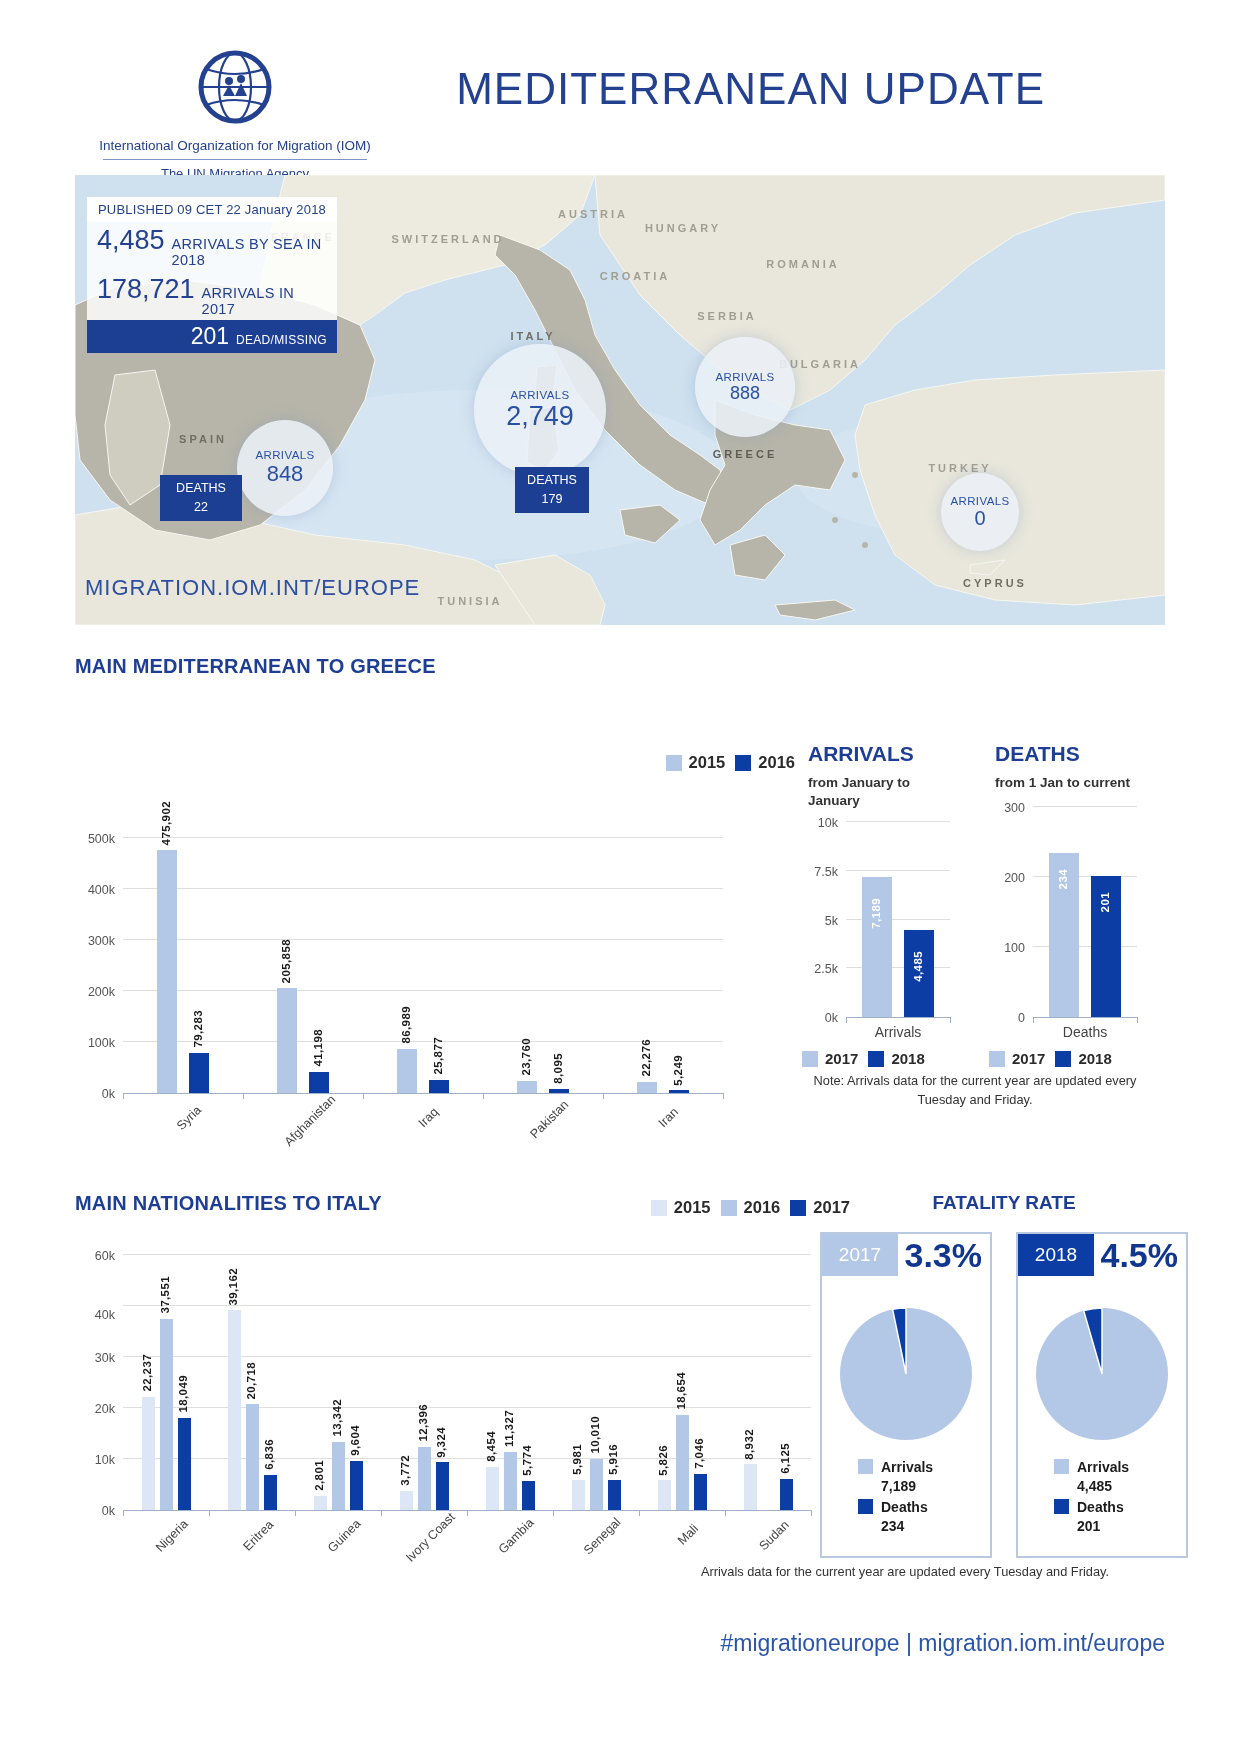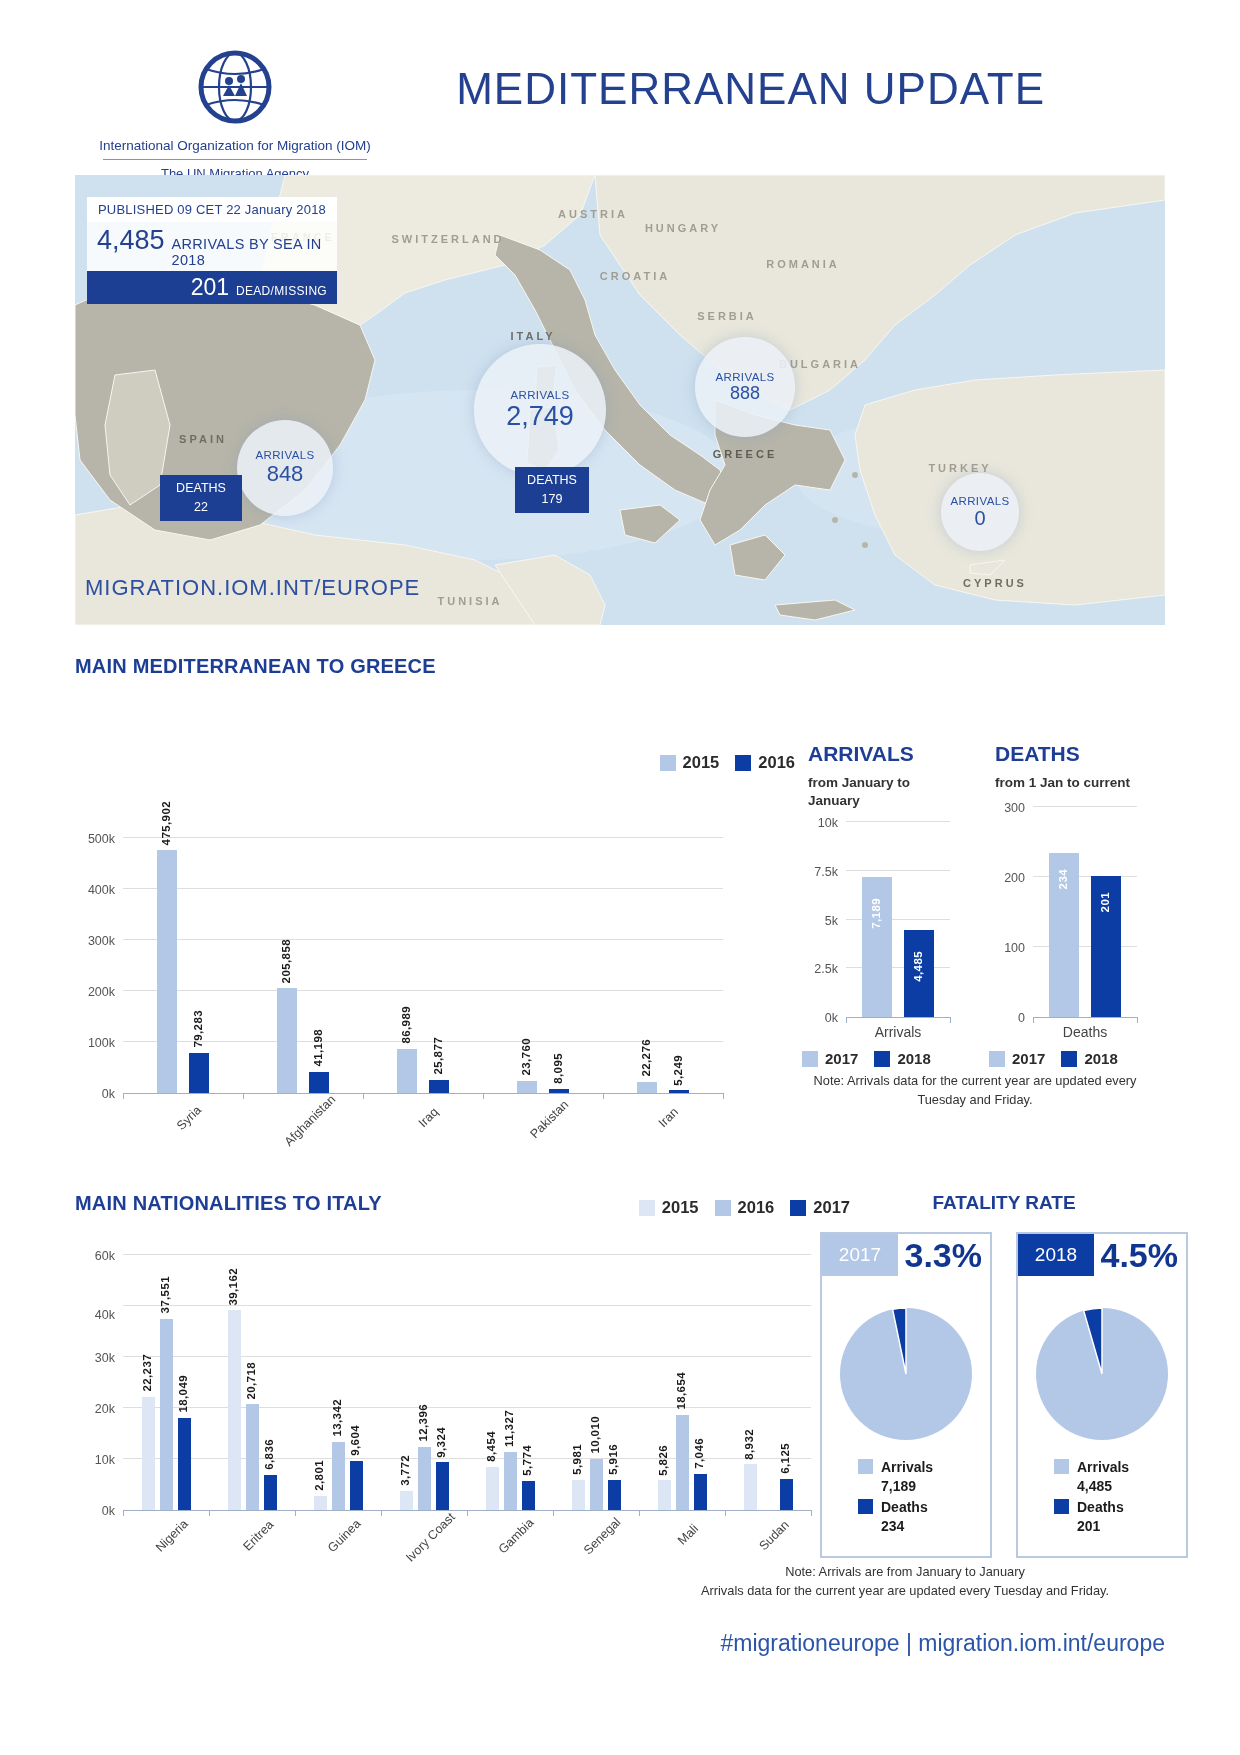--- a/index.html
+++ b/index.html
@@ -46,21 +46,21 @@
   .barwrap{position:relative;height:100%;display:flex;align-items:flex-end;justify-content:center;}
   .bar{width:100%;}
   .bvlab{position:absolute;left:50%;margin-left:-7px;writing-mode:vertical-rl;transform:rotate(180deg);
          font-size:11.5px;font-weight:700;color:#1a1a1a;white-space:nowrap;letter-spacing:.4px;}
   .bvlab.inside{color:#fff;}
   .xsep{position:absolute;top:100%;width:1px;height:6px;background:#9fb0c8;}
   .xrow{position:absolute;top:calc(100% + 4px);left:0;right:0;display:flex;}
   .xcell{flex:1;display:flex;justify-content:center;}
   .xcell span{display:inline-block;transform:rotate(-45deg);transform-origin:60% 0;
               font-size:12.5px;color:#444;white-space:nowrap;margin-top:14px;}
-  .legend{display:flex;align-items:flex-start;gap:16px;}
+  .legend{display:flex;align-items:flex-start;gap:10px;}
   .legend .item{display:flex;align-items:center;gap:7px;font-size:16.5px;font-weight:700;color:#2b2b2b;}
   .legend .sq{width:16px;height:16px;display:inline-block;}
 
   
   .greece-sec{position:absolute;left:75px;top:655px;width:665px;height:520px;}
   .greece-sec .legend{position:absolute;right:-55px;top:98px;}
   .greece-plot{position:absolute;left:48px;top:183px;width:600px;height:255px;}
 
   .mini{position:absolute;width:160px;}
   .mini h3{margin:0;font-size:21px;font-weight:700;color:#1e3e95;}
@@ -166,20 +166,24 @@
           <text x="395" y="430" fill="#a09d92" style="font:bold 11px &quot;Liberation Sans&quot;,sans-serif;letter-spacing:3px;" text-anchor="middle">TUNISIA</text>
         </g>
     </svg>
 
     <div class="statbox">
       <div class="pubrow">PUBLISHED 09 CET 22 January 2018</div>
       <div class="statrow semirow">
         <span class="big">4,485</span>
         <span class="small">ARRIVALS BY SEA IN 2018</span>
       </div>
+      <div class="statrow semirow">
+        <span class="big">178,721</span>
+        <span class="small">ARRIVALS IN 2017</span>
+      </div>
       <div class="statrow deadrow">
         <span class="big">201</span>
         <span class="small">DEAD/MISSING</span>
       </div>
     </div>
 
     <div id="bubble-layer">
         <div class="bubble" style="left: 162px; top: 245px; width: 96px; height: 96px;">
           <span class="blab">ARRIVALS</span>
                 <span class="bval" style="font-size:22px">848</span>
@@ -602,18 +606,17 @@
         <span>Arrivals<br>4,485</span>
       </div>
       <div class="frow">
         <span class="sq" style="background:#0b3da5"></span>
         <span>Deaths<br>201</span>
       </div>
     </div>
       </div>
   </div>
   <div class="fatality-note">
-    <div>Note: Arrivals are from January to January</div>
     <div>Arrivals data for the current year are updated every Tuesday and Friday.</div>
   </div>
 
   <div class="footer">#migrationeurope | migration.iom.int/europe</div>
 </div>
 
 </body></html>

